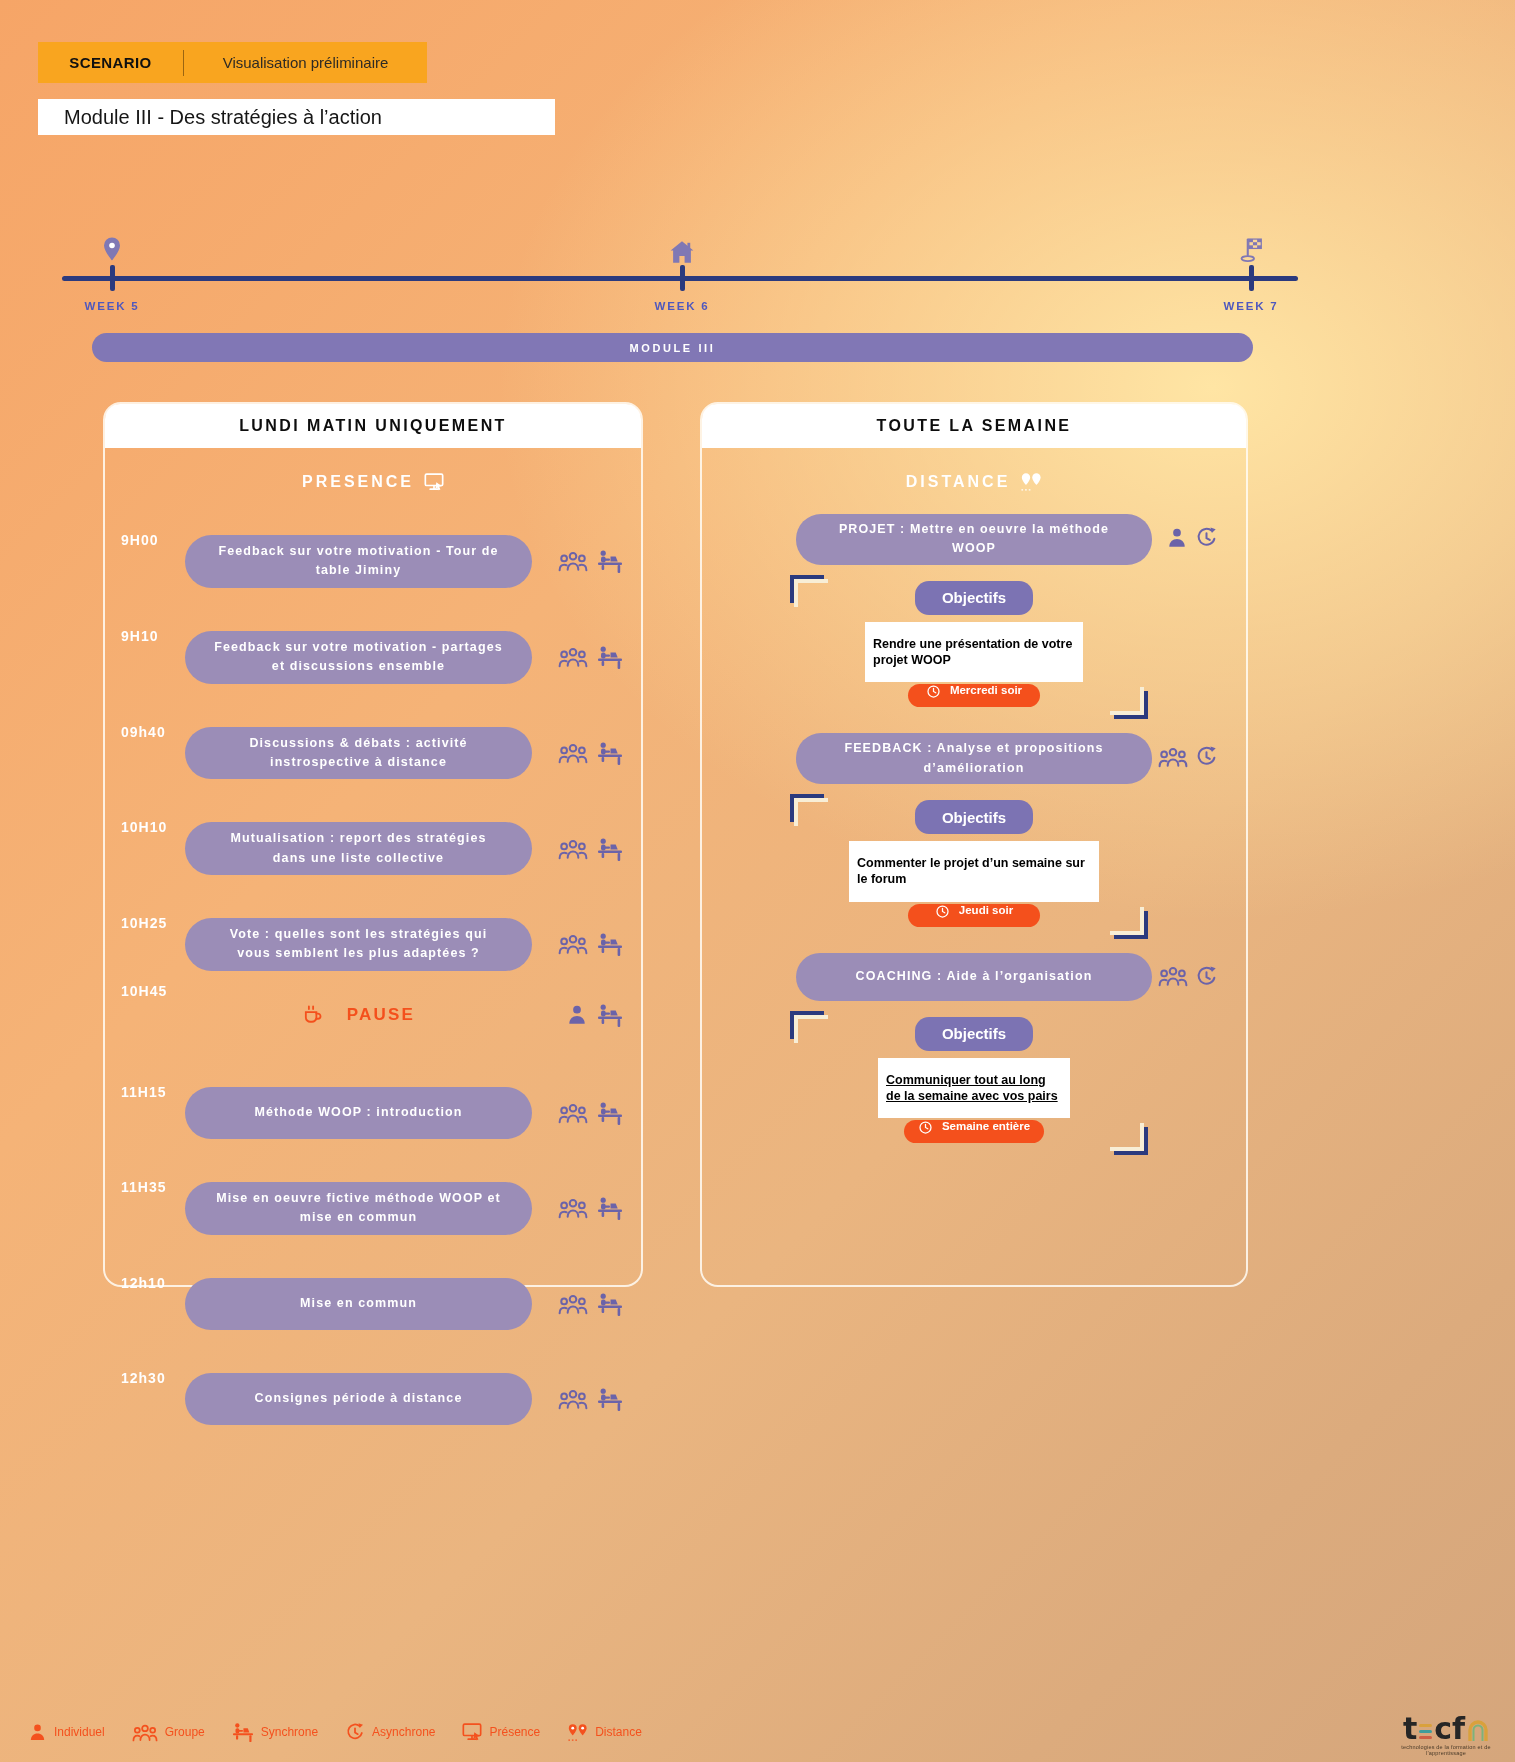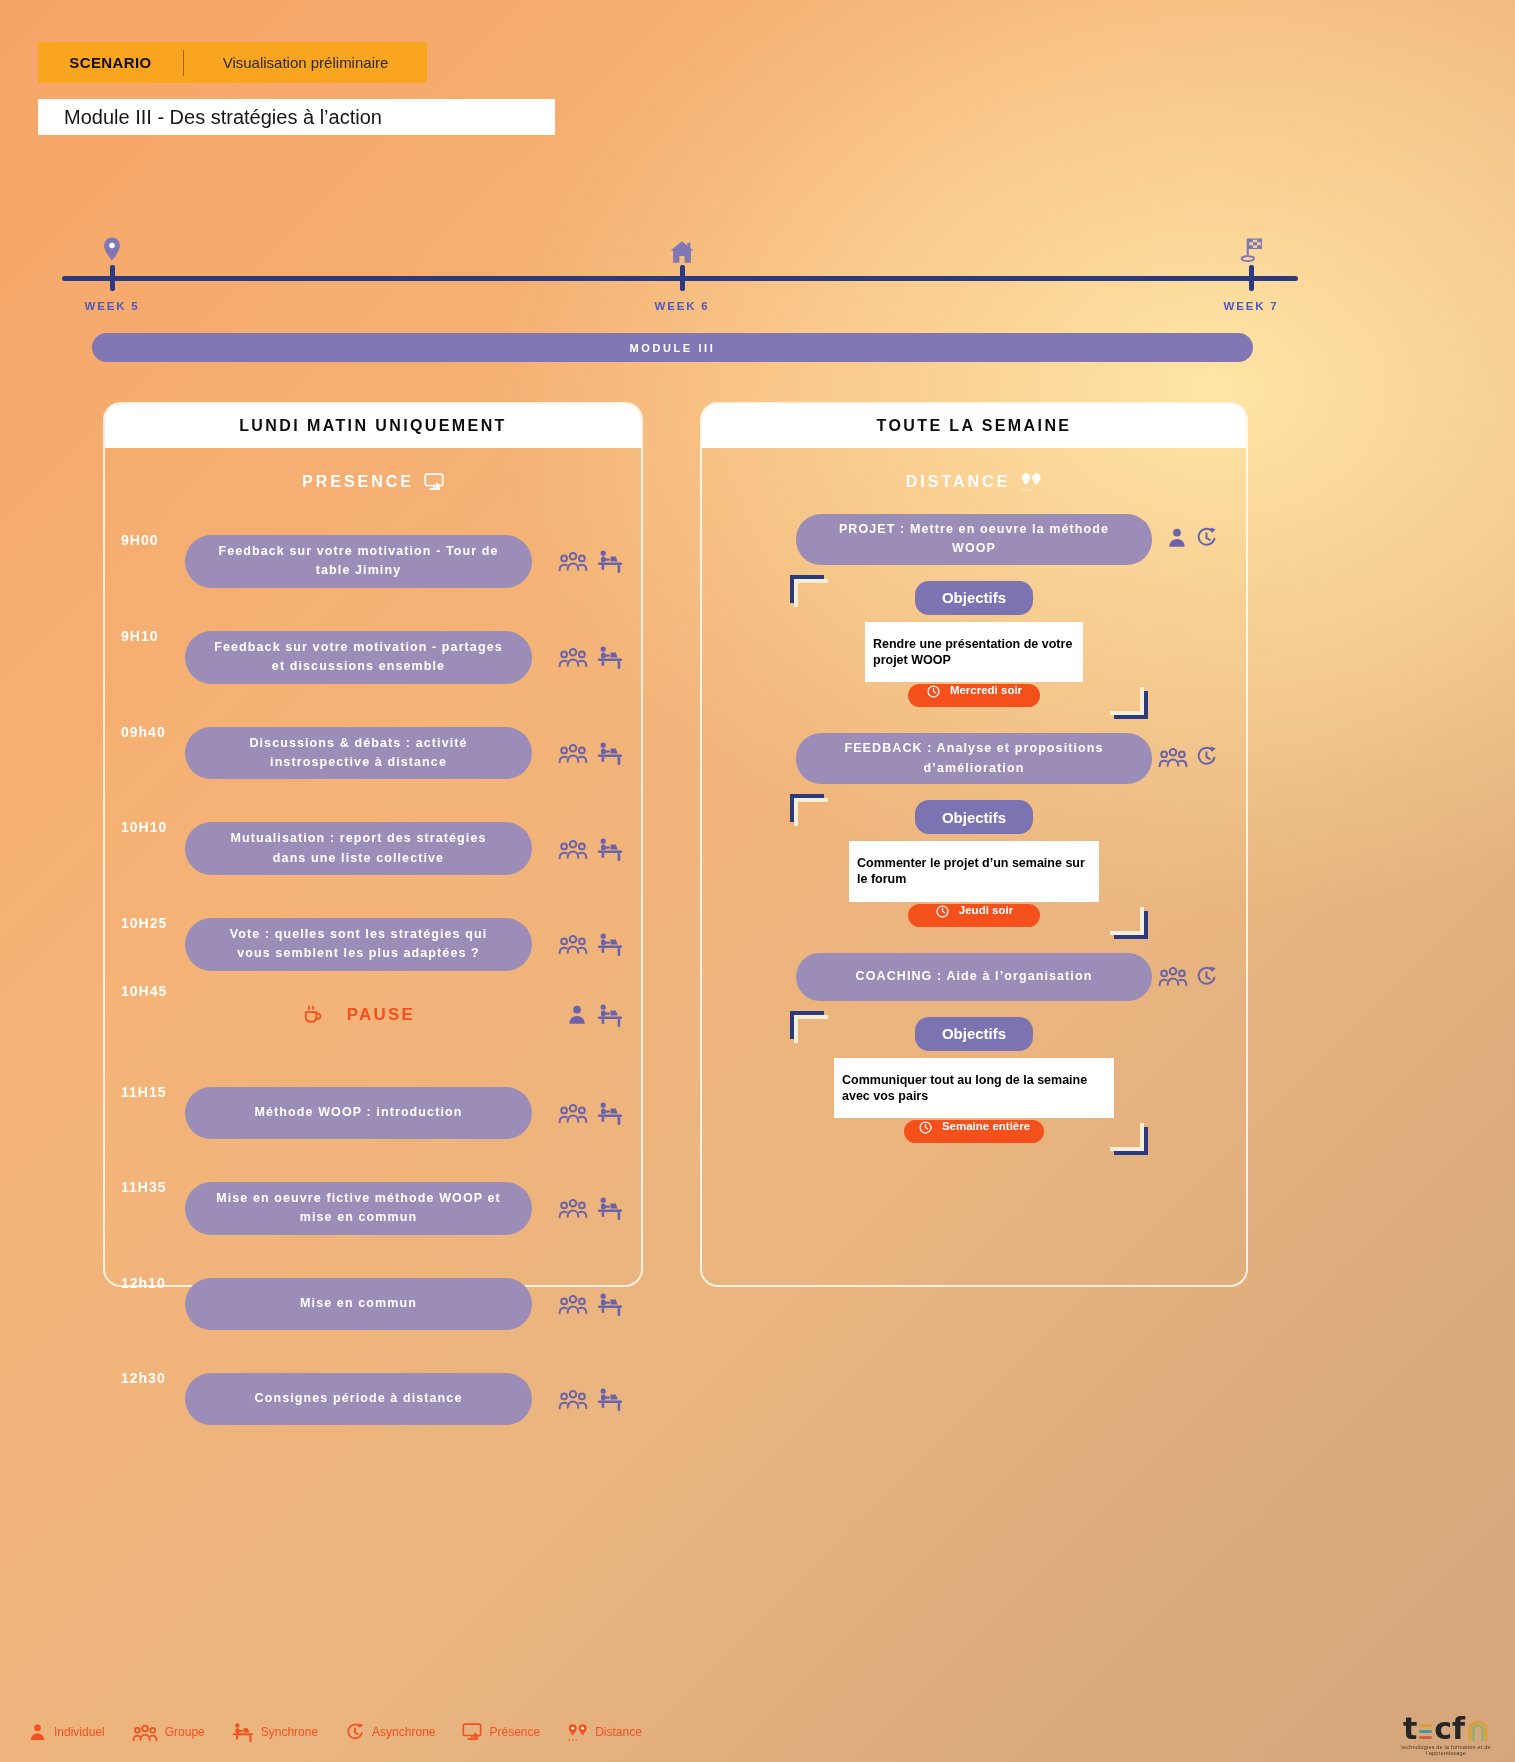--- a/index.html
+++ b/index.html
@@ -53,21 +53,21 @@
   .dpill{margin:0 auto;width:356px;min-height:48px;border-radius:25px;background:#9B8DB7;box-sizing:border-box;
     display:flex;align-items:center;justify-content:center;text-align:center;padding:6px 26px;
     color:#fff;font-size:12.5px;font-weight:bold;letter-spacing:1.1px;line-height:1.55;}
   .block-icons{position:absolute;right:28px;top:12px;display:flex;align-items:center;gap:7px;color:#6B63A9;}
   .objwrap{position:relative;margin-top:16px;padding-bottom:10px;}
   .objrow{display:flex;justify-content:center;}
   .obj-pill{display:inline-flex;align-items:center;justify-content:center;height:18px;padding:8px 27px;border-radius:14px;
     background:#7C73B3;color:#ffffff;font-size:15px;font-weight:bold;}
   .obj-box{margin:7px auto 0;background:#ffffff;padding:14px 8px;box-sizing:border-box;text-align:left;
     color:#000;font-size:12.5px;font-weight:bold;line-height:1.3;}
-  .w218{width:218px;} .w250{width:250px;} .w238{width:280px;}
+  .w218{width:218px;} .w250{width:250px;} .w238{width:192px;text-decoration:underline;}
   .deadline{margin:2px auto 0;display:flex;align-items:flex-start;justify-content:center;gap:9px;height:23px;width:fit-content;
     min-width:104px;padding:0 14px;border-radius:12px;background:#F4501C;color:#fff;font-size:11.5px;font-weight:bold;}
   .corner{position:absolute;width:34px;height:28px;}
   .corner.tl{left:88px;top:-6px;}
   .corner.br{right:98px;bottom:-2px;}
   .corner.tl::before{content:"";position:absolute;left:4px;top:4px;right:-4px;bottom:-4px;border-top:4px solid #f8eed6;border-left:4px solid #f8eed6;}
   .corner.tl::after{content:"";position:absolute;left:0;top:0;right:0;bottom:0;border-top:4px solid #2B3A7E;border-left:4px solid #2B3A7E;}
   .corner.br::before{content:"";position:absolute;left:-4px;top:-4px;right:4px;bottom:4px;border-right:4px solid #f8eed6;border-bottom:4px solid #f8eed6;}
   .corner.br::after{content:"";position:absolute;left:0;top:0;right:0;bottom:0;border-right:4px solid #2B3A7E;border-bottom:4px solid #2B3A7E;}
 

